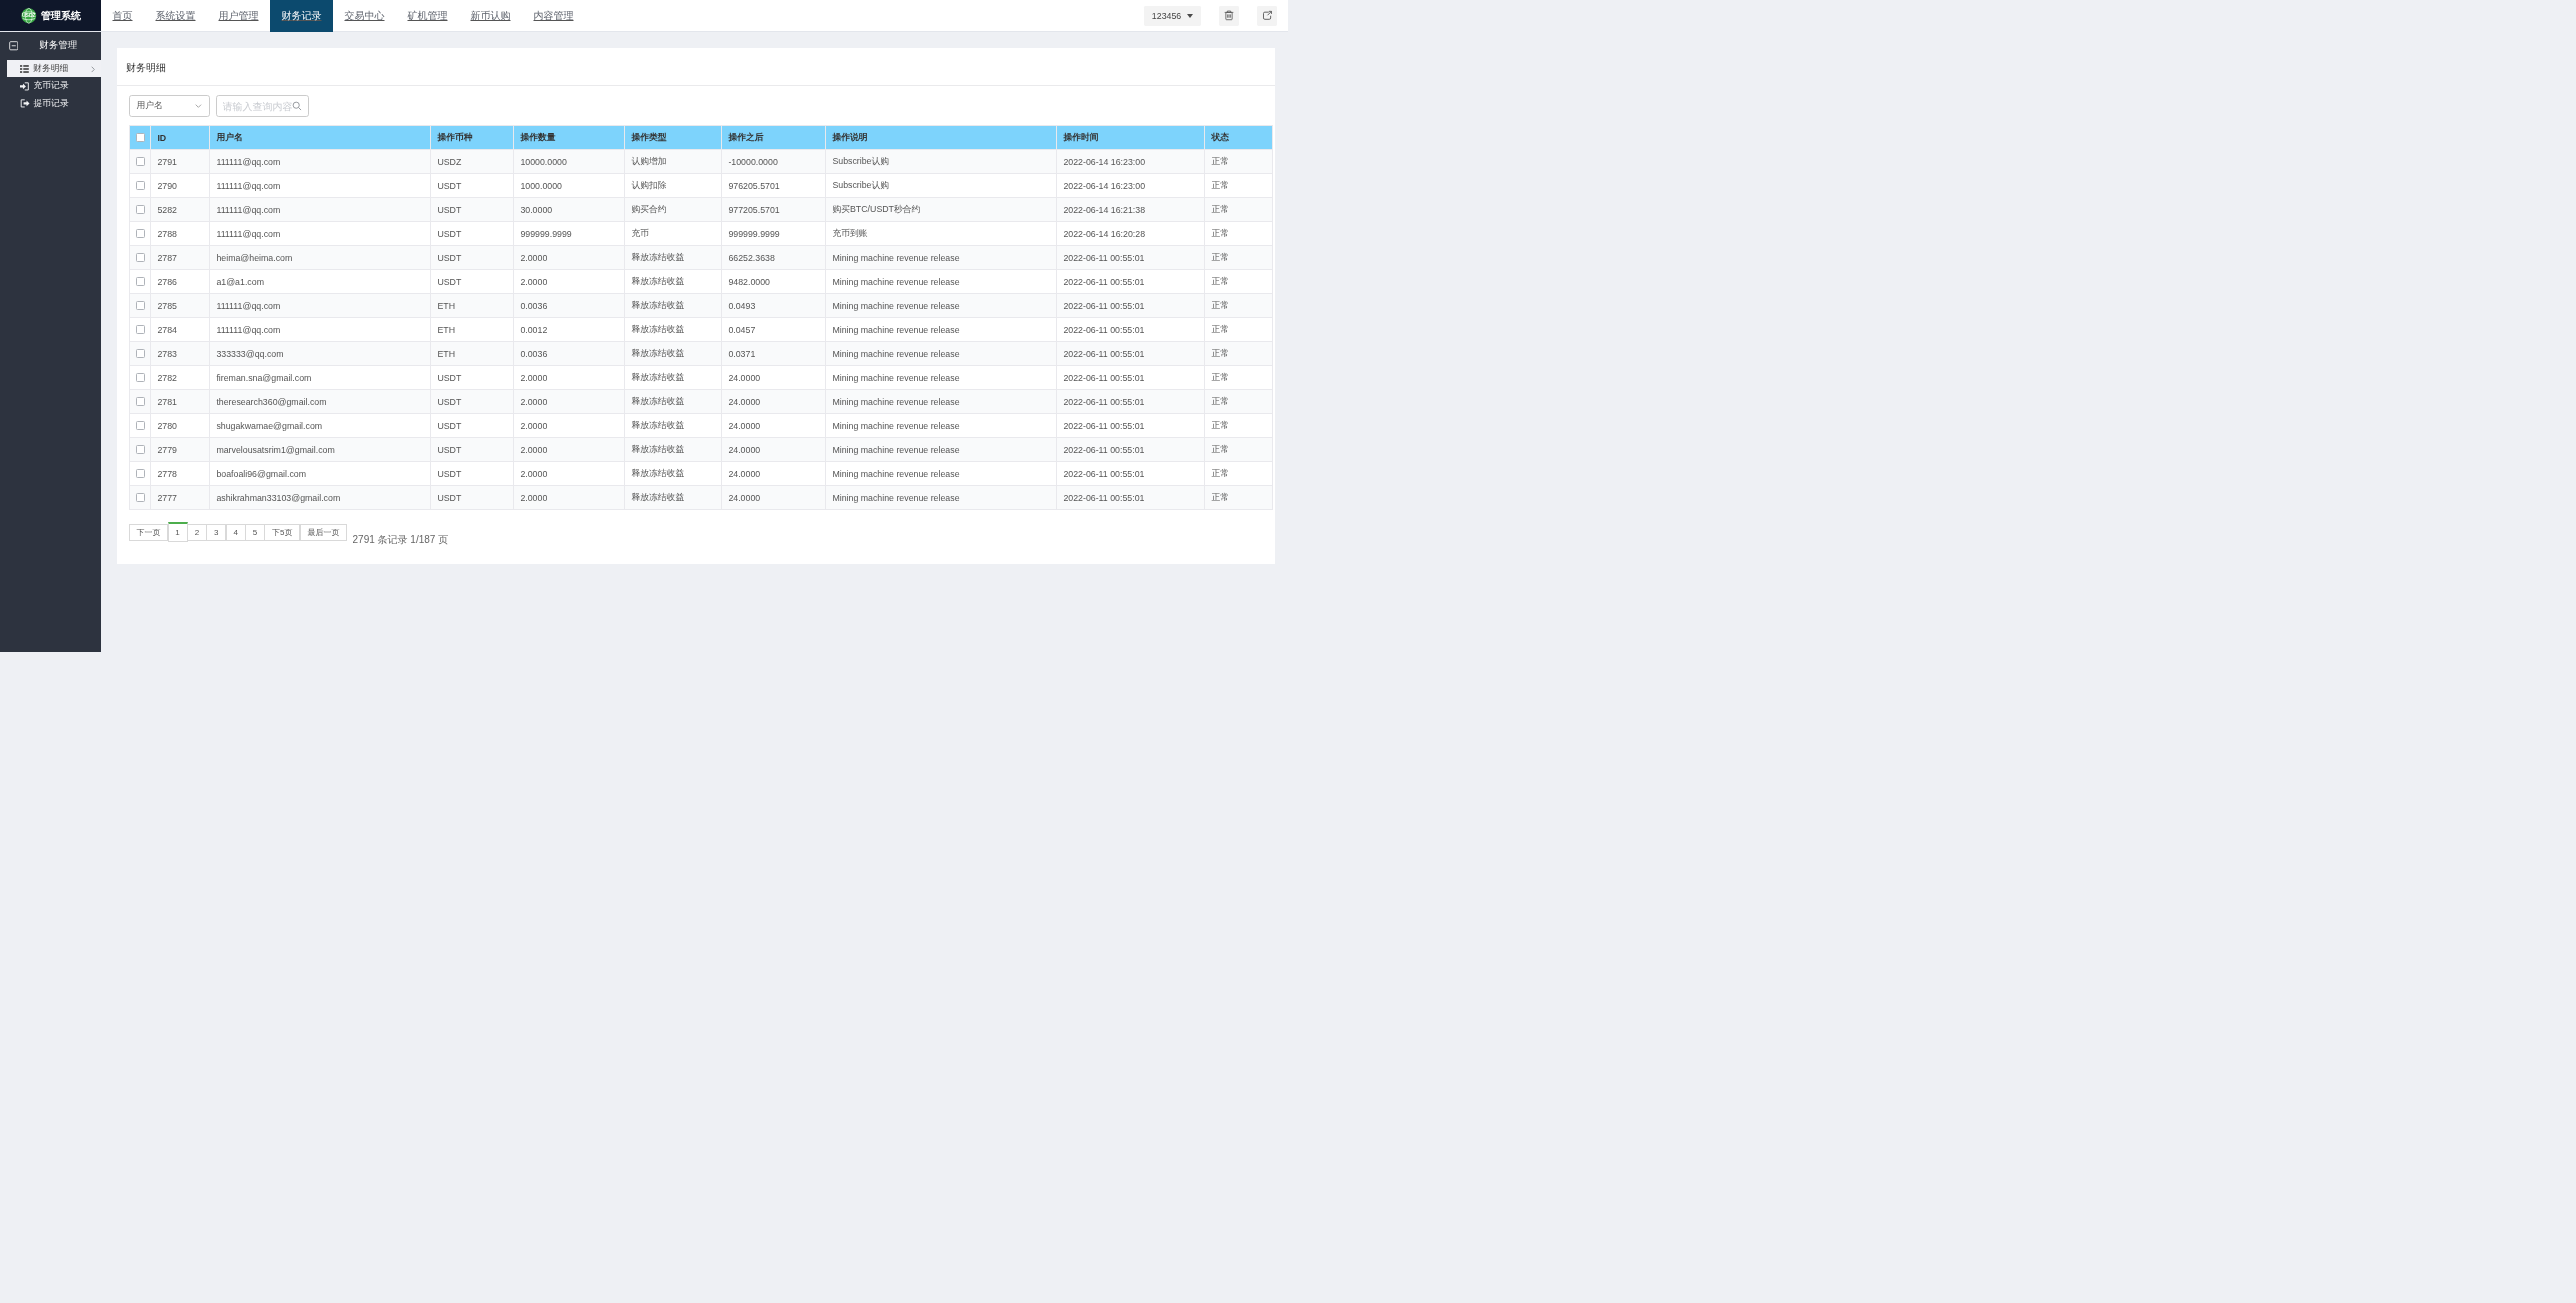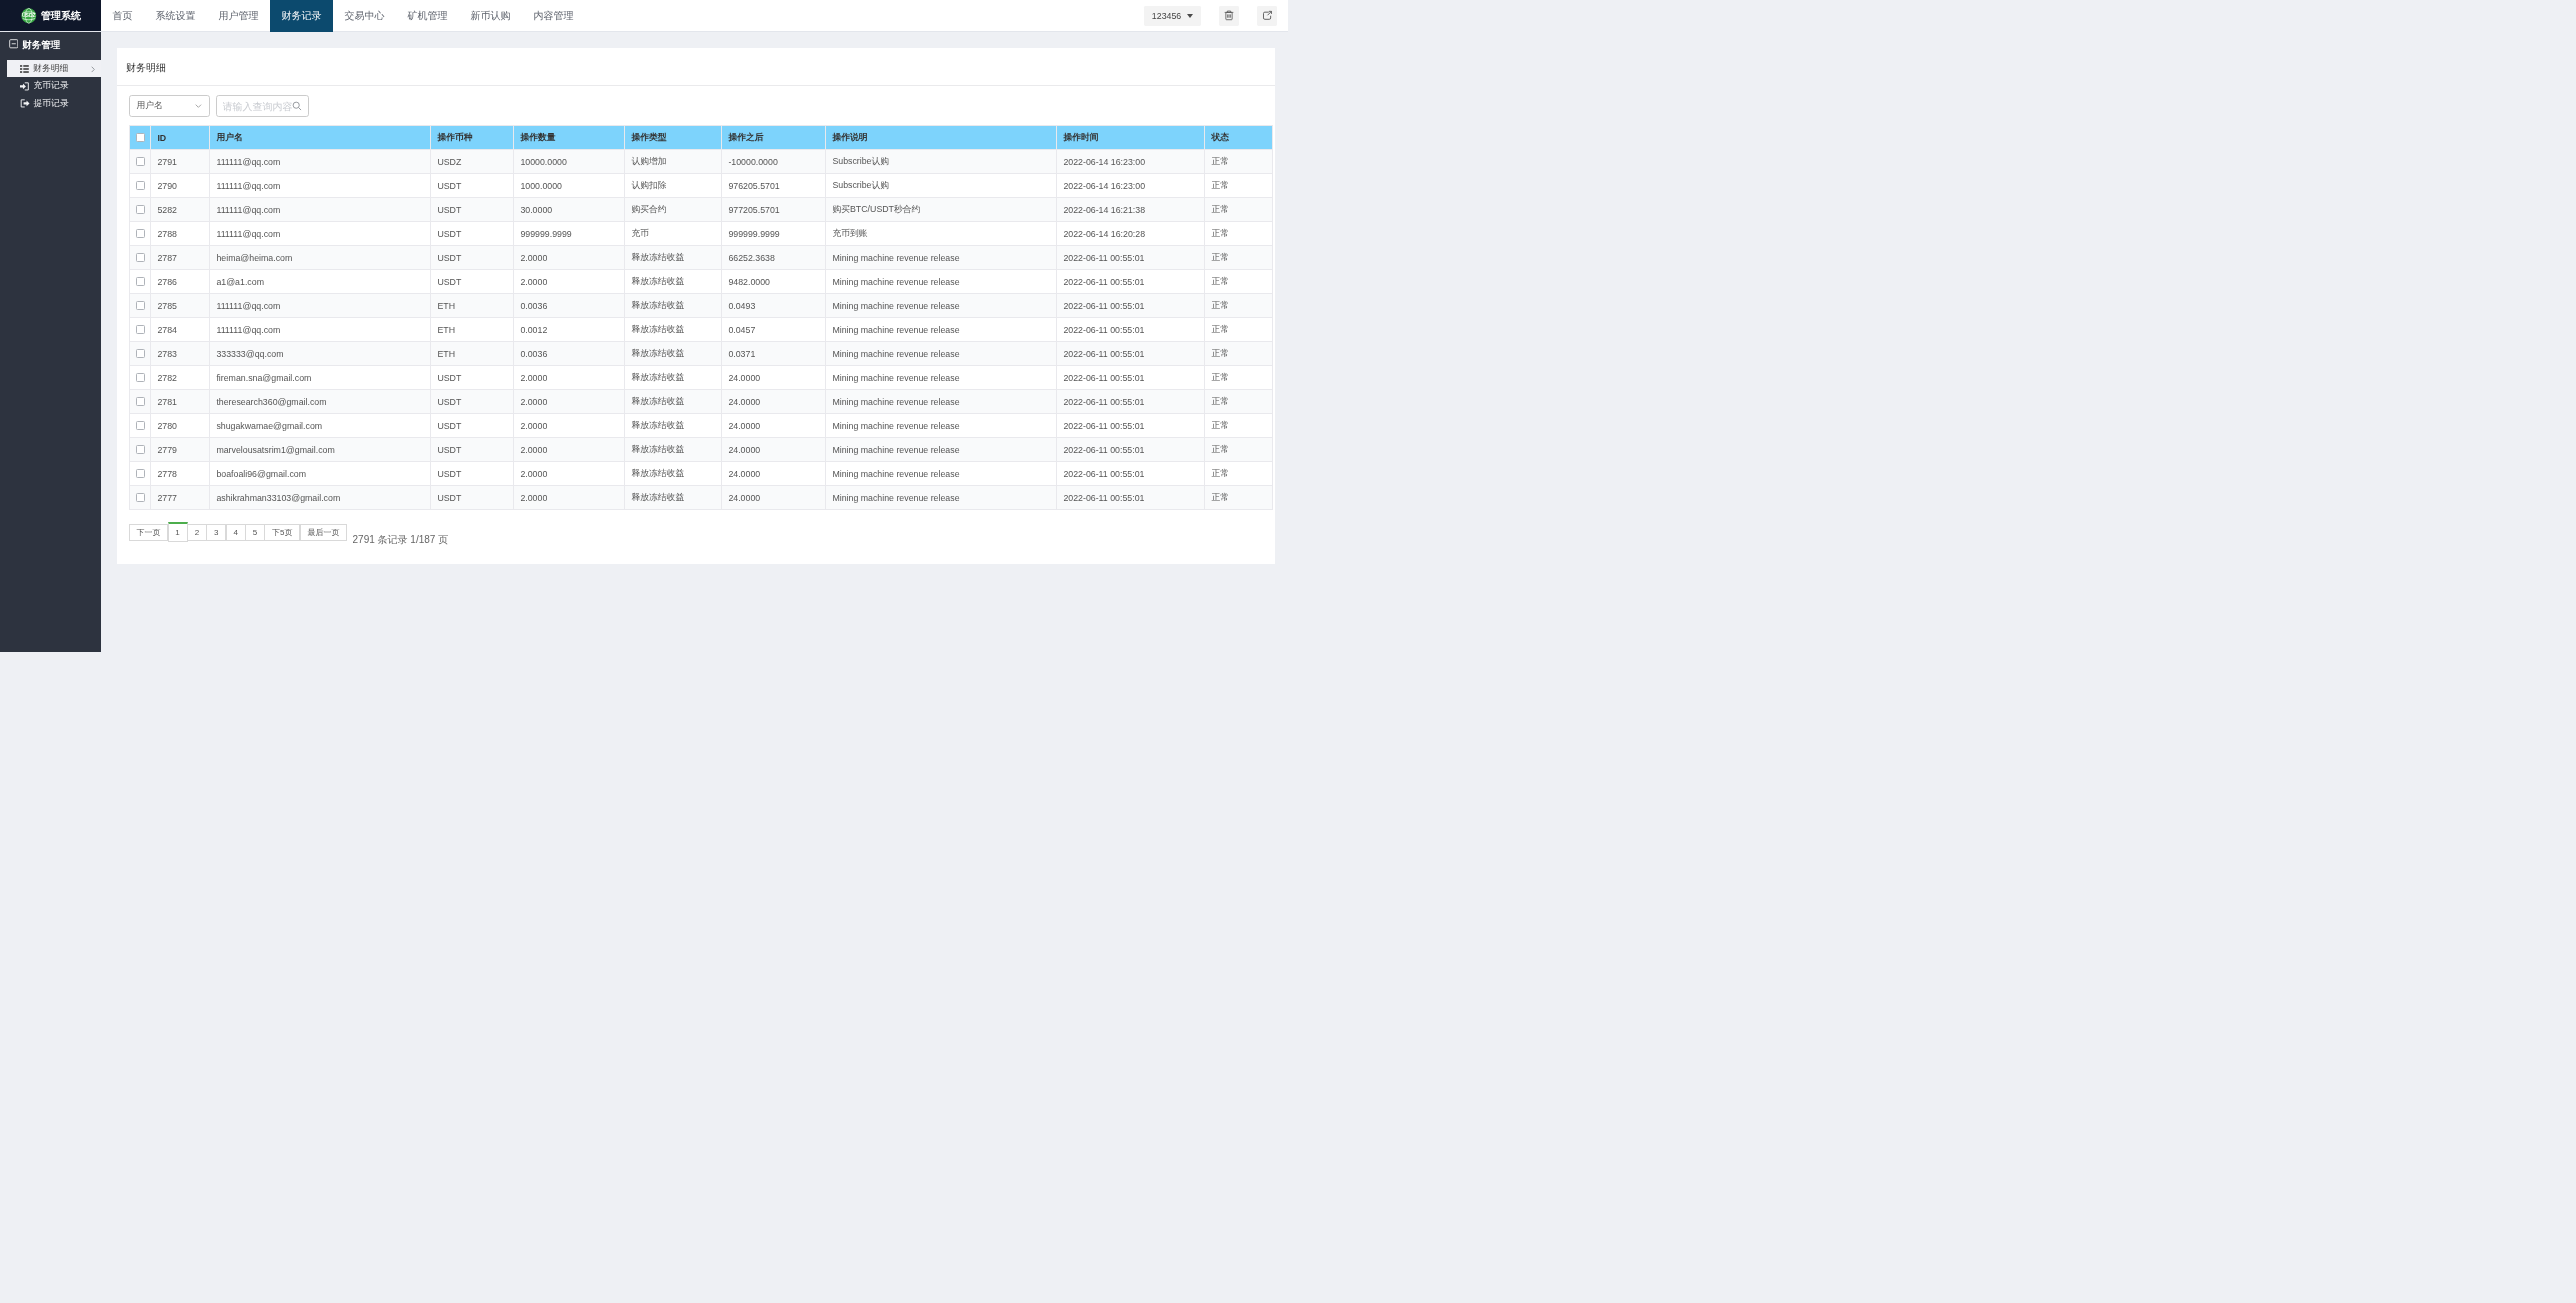--- a/index.html
+++ b/index.html
@@ -6,30 +6,30 @@
   html,body { width: 1288px; }
   body {
     font-family: "Liberation Sans", "DejaVu Sans", sans-serif;
     background: #eef0f4;
     color: #555;
     font-size: 8.8px;
   }
   
   .navbar { height: 32px; background: #fff; display: flex; align-items: stretch; border-bottom: 0.7px solid #e3e6ec; }
   .brand { width: 101px; background: #0f172a; color: #fff; display: flex; align-items: center; justify-content: center; gap: 3.4px; font-size: 10px; font-weight: bold; flex: 0 0 101px; }
-  .nav-items { display: flex; align-items: center; }
+  .nav-items { display: flex; align-items: center; text-decoration: underline; }
   .nav-item { padding: 0 11.5px; line-height: 32px; font-size: 10px; color: #5c616b; cursor: pointer; white-space: nowrap; }
   .nav-item.active { background: #0c4a6e; color: #fff; }
   .nav-right { margin-left: auto; display: flex; align-items: center; gap: 18px; padding-right: 10.8px; }
   .user-btn { height: 20px; padding: 0 8px; background: #f3f3f3; border-radius: 1.4px; color: #444; font-size: 8.8px; display: flex; align-items: center; gap: 6px; cursor: pointer; }
   .icon-btn { width: 20px; height: 20px; background: #f3f3f3; border-radius: 1.4px; display: flex; align-items: center; justify-content: center; cursor: pointer; }
   
   .layout { display: flex; min-height: 620px; }
   .sidebar { flex: 0 0 101px; width: 101px; background: #2d333f; padding-top: 7.4px; }
-  .side-header { display: flex; align-items: flex-start; gap: 4px; padding: 0 0 7.4px 8.8px; color: #fff; font-size: 9.5px; font-weight: bold; }
+  .side-header { display: flex; align-items: center; gap: 21px; padding: 0 0 7.4px 8.8px; color: #fff; font-size: 9.5px; font-weight: normal; }
   .side-item { display: flex; align-items: center; gap: 4px; height: 17.6px; padding-left: 20px; color: #f2f3f5; font-size: 8.8px; cursor: pointer; position: relative; }
   .side-item.active { background: #f0f1f5; color: #444; margin-left: 6.8px; padding-left: 13.5px; }
   .side-item .chev { position: absolute; right: 6px; top: 5.4px; }
   
   .content { flex: 1; padding: 15.6px 13.5px 0 15.6px; }
   .card { background: #fff; padding-bottom: 17.6px; }
   .card-title { font-size: 10px; color: #333; padding: 13px 9.5px 10px; }
   .card-divider { border-bottom: 0.7px solid #eaeaec; }
   .filter-row { display: flex; gap: 6px; padding: 9.5px 0 8px 12px; }
   .select-box { width: 81px; height: 22px; border: 0.7px solid #ccc; border-radius: 2.7px; display: flex; align-items: center; justify-content: space-between; padding: 0 6.8px; font-size: 8.8px; color: #555; background: #fff; cursor: pointer; }

